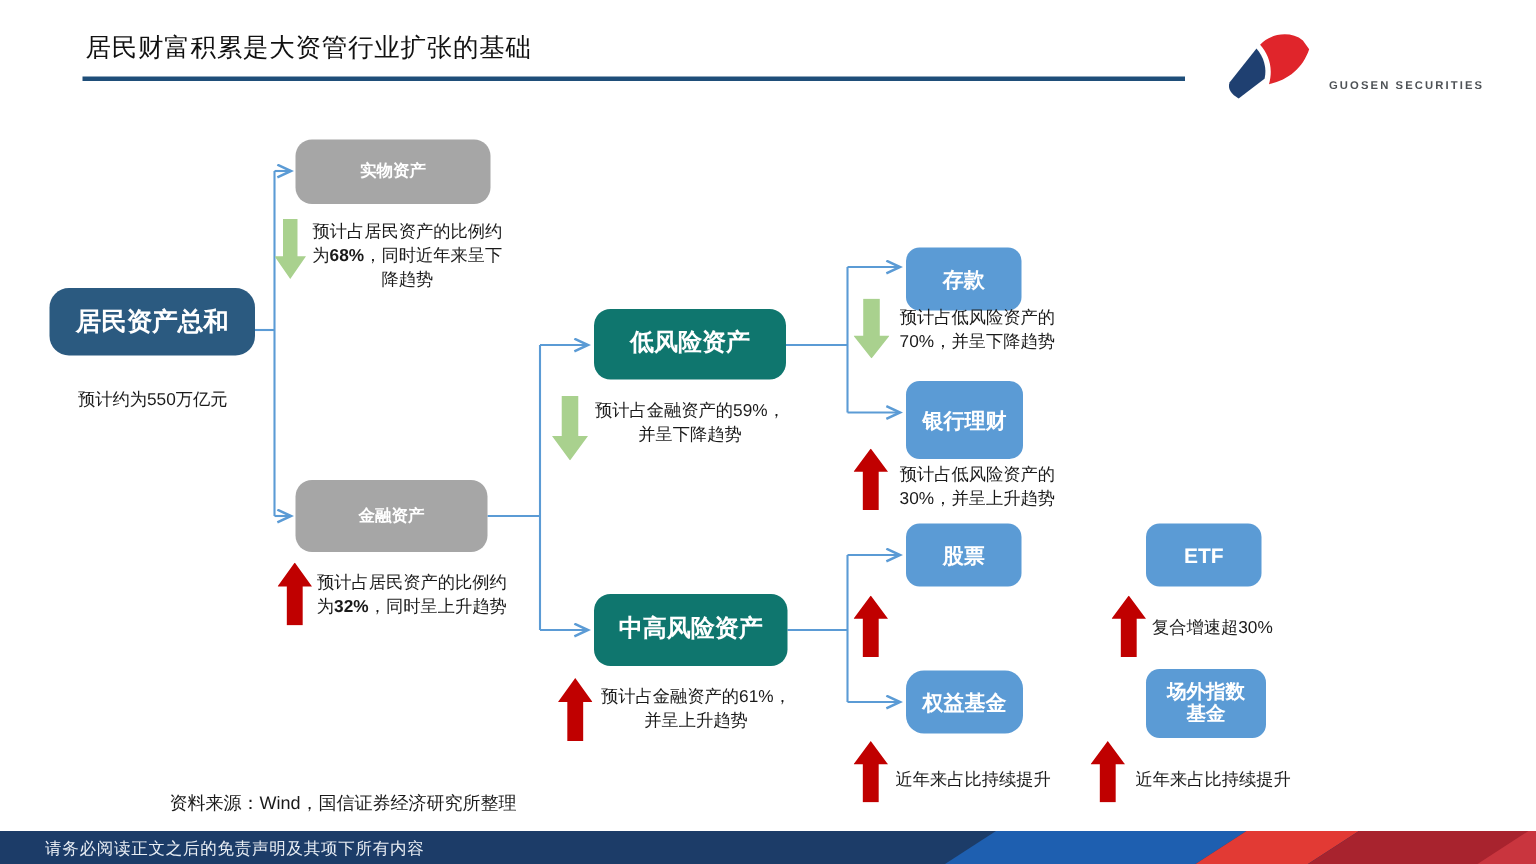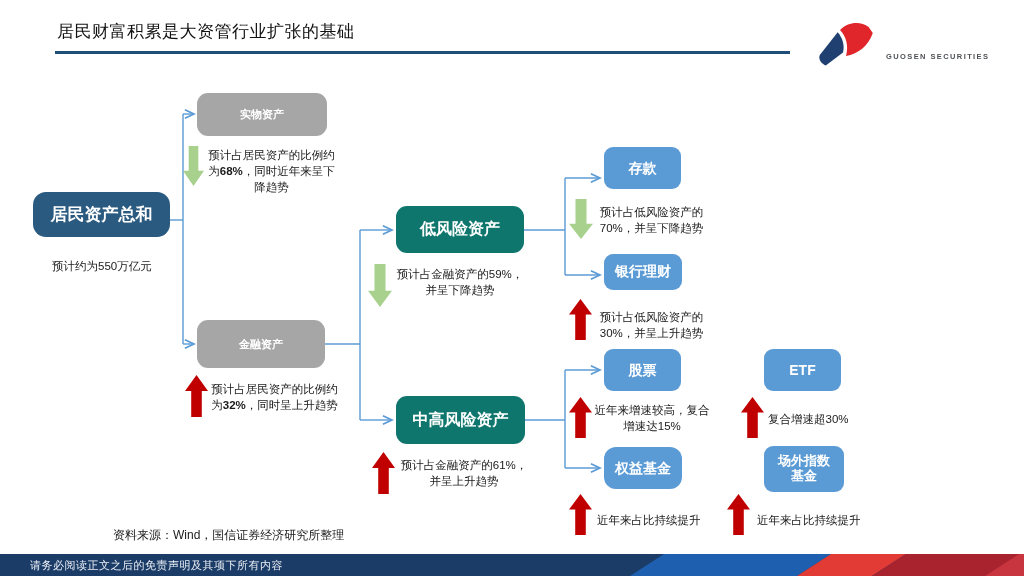--- a/index.html
+++ b/index.html
@@ -119,22 +119,22 @@
 
   <div class="node node-root" style="left:33px; top:192px; width:137px; height:45px;">居民资产总和</div>
   <div class="note" style="left:52px; top:259px;">预计约为550万亿元</div>
 
   <div class="node node-gray" style="left:197px; top:93px; width:130px; height:43px;">实物资产</div>
   <div class="node node-gray" style="left:197px; top:320px; width:128px; height:48px;">金融资产</div>
 
   <div class="node node-bluegray" style="left:396px; top:206px; width:128px; height:47px;">低风险资产</div>
   <div class="node node-bluegray" style="left:396px; top:396px; width:129px; height:48px;">中高风险资产</div>
 
-  <div class="node node-blue" style="left:604px; top:147px; width:77px; height:42px;">存款</div>
-  <div class="node node-blue" style="left:604px; top:254px; width:78px; height:36px;font-family:Liberation Mono, monospace;">银行理财</div>
+  <div class="node node-blue" style="left:604px; top:165px; width:77px; height:42px;">存款</div>
+  <div class="node node-blue" style="left:604px; top:254px; width:78px; height:52px;">银行理财</div>
   <div class="node node-blue" style="left:604px; top:349px; width:77px; height:42px;">股票</div>
   <div class="node node-blue" style="left:604px; top:447px; width:78px; height:42px;border-radius:12px;">权益基金</div>
   <div class="node node-blue" style="left:764px; top:349px; width:77px; height:42px;">ETF</div>
   <div class="node node-blue" style="left:764px; top:446px; width:80px; height:46px; font-size:13px;">场外指数
 基金</div>
 
   <div class="t-arrow t-down" style="left:183px; top:146px; width:21px; height:40px;"></div>
   <div class="t-arrow t-up" style="left:185px; top:375px; width:23px; height:42px;"></div>
   <div class="t-arrow t-down" style="left:368px; top:264px; width:24px; height:43px;"></div>
   <div class="t-arrow t-up" style="left:372px; top:452px; width:23px; height:42px;"></div>
@@ -144,21 +144,20 @@
   <div class="t-arrow t-up" style="left:569px; top:494px; width:23px; height:41px;"></div>
   <div class="t-arrow t-up" style="left:741px; top:397px; width:23px; height:41px;"></div>
   <div class="t-arrow t-up" style="left:727px; top:494px; width:23px; height:41px;"></div>
 
   <div class="ann" style="left:205px; top:147px; width:133px;"><span>预计占居民资产的比例约</span><br><span>为</span><b>68%</b><span>，同时近年来呈下</span><br><span>降趋势</span></div>
   <div class="ann" style="left:208px; top:381px; width:133px;"><span>预计占居民资产的比例约</span><br><span>为</span><b>32%</b><span>，同时呈上升趋势</span></div>
   <div class="ann" style="left:396px; top:266px; width:128px;"><span>预计占金融资产的59%，</span><br><span>并呈下降趋势</span></div>
   <div class="ann" style="left:400px; top:457px; width:128px;"><span>预计占金融资产的61%，</span><br><span>并呈上升趋势</span></div>
   <div class="ann" style="left:594px; top:204px; width:115px;"><span>预计占低风险资产的</span><br><span>70%，并呈下降趋势</span></div>
   <div class="ann" style="left:594px; top:309px; width:115px;"><span>预计占低风险资产的</span><br><span>30%，并呈上升趋势</span></div>
-  <div class="ann" style="left:592px; top:402px; width:120px;"><span>近年来增速较高，复合</span><br><span>增速达15%</span></div>
   <div class="ann ann-nowrap" style="left:597px; top:512px;"><span>近年来占比持续提升</span></div>
   <div class="ann ann-nowrap" style="left:768px; top:411px;"><span>复合增速超30%</span></div>
   <div class="ann ann-nowrap" style="left:757px; top:512px;"><span>近年来占比持续提升</span></div>
 
   <div class="source">资料来源：Wind，国信证券经济研究所整理</div>
 
   <svg class="footer-bar" width="1024" height="22" viewBox="0 0 1024 22" xmlns="http://www.w3.org/2000/svg">
     <rect x="0" y="0" width="1024" height="22" fill="#1C3C68"></rect>
     <polygon points="630,22 664,0 831,0 797,22" fill="#1E5FB0"></polygon>
     <polygon points="797,22 831,0 906,0 872,22" fill="#E23A34"></polygon>

